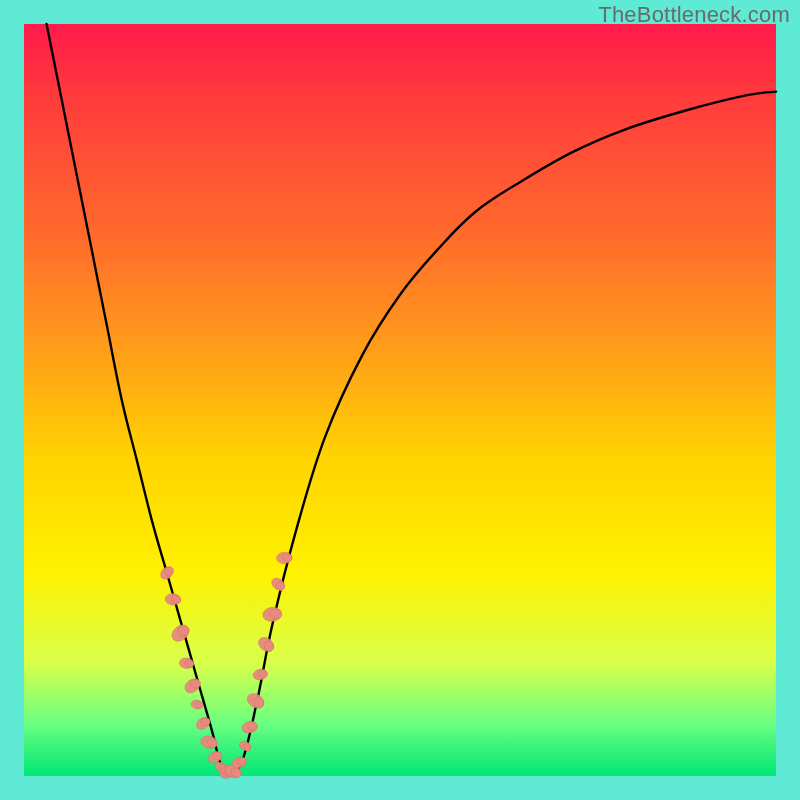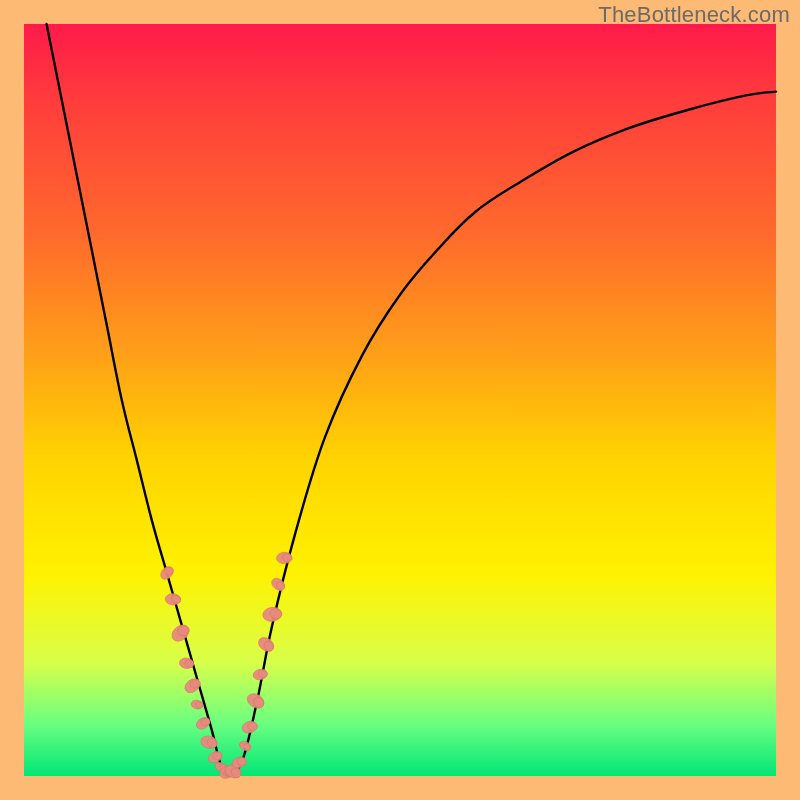--- a/index.html
+++ b/index.html
@@ -10,21 +10,21 @@
     background: #000;
     overflow: hidden;
     font-family: Arial, Helvetica, sans-serif;
   }
   .frame {
     position: absolute;
     top: 0;
     left: 0;
     width: 800px;
     height: 800px;
-    background: #fdba74;
+    background: #5eead4;
   }
   .plot-area {
     position: absolute;
     top: 24px;
     left: 24px;
     width: 752px;
     height: 752px;
     background: linear-gradient(
       to bottom,
       #ff1a4a 0%,

